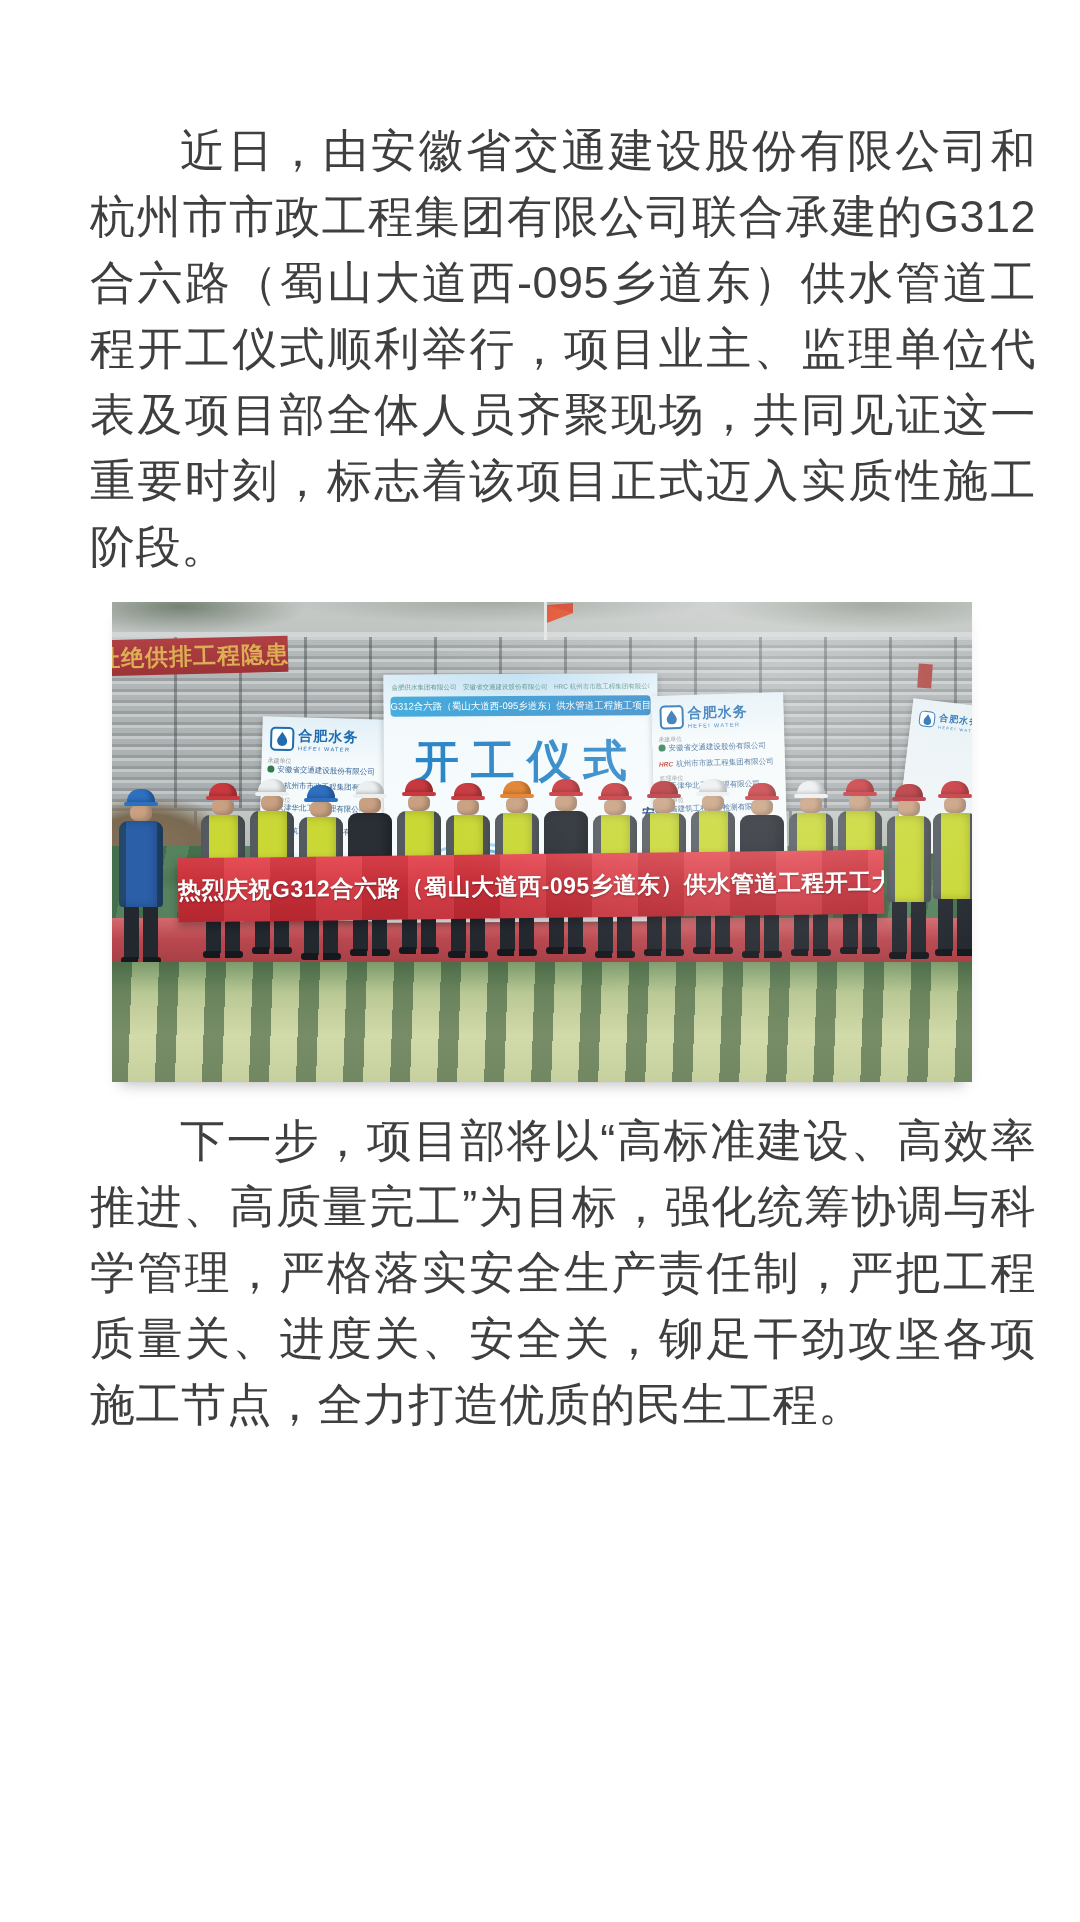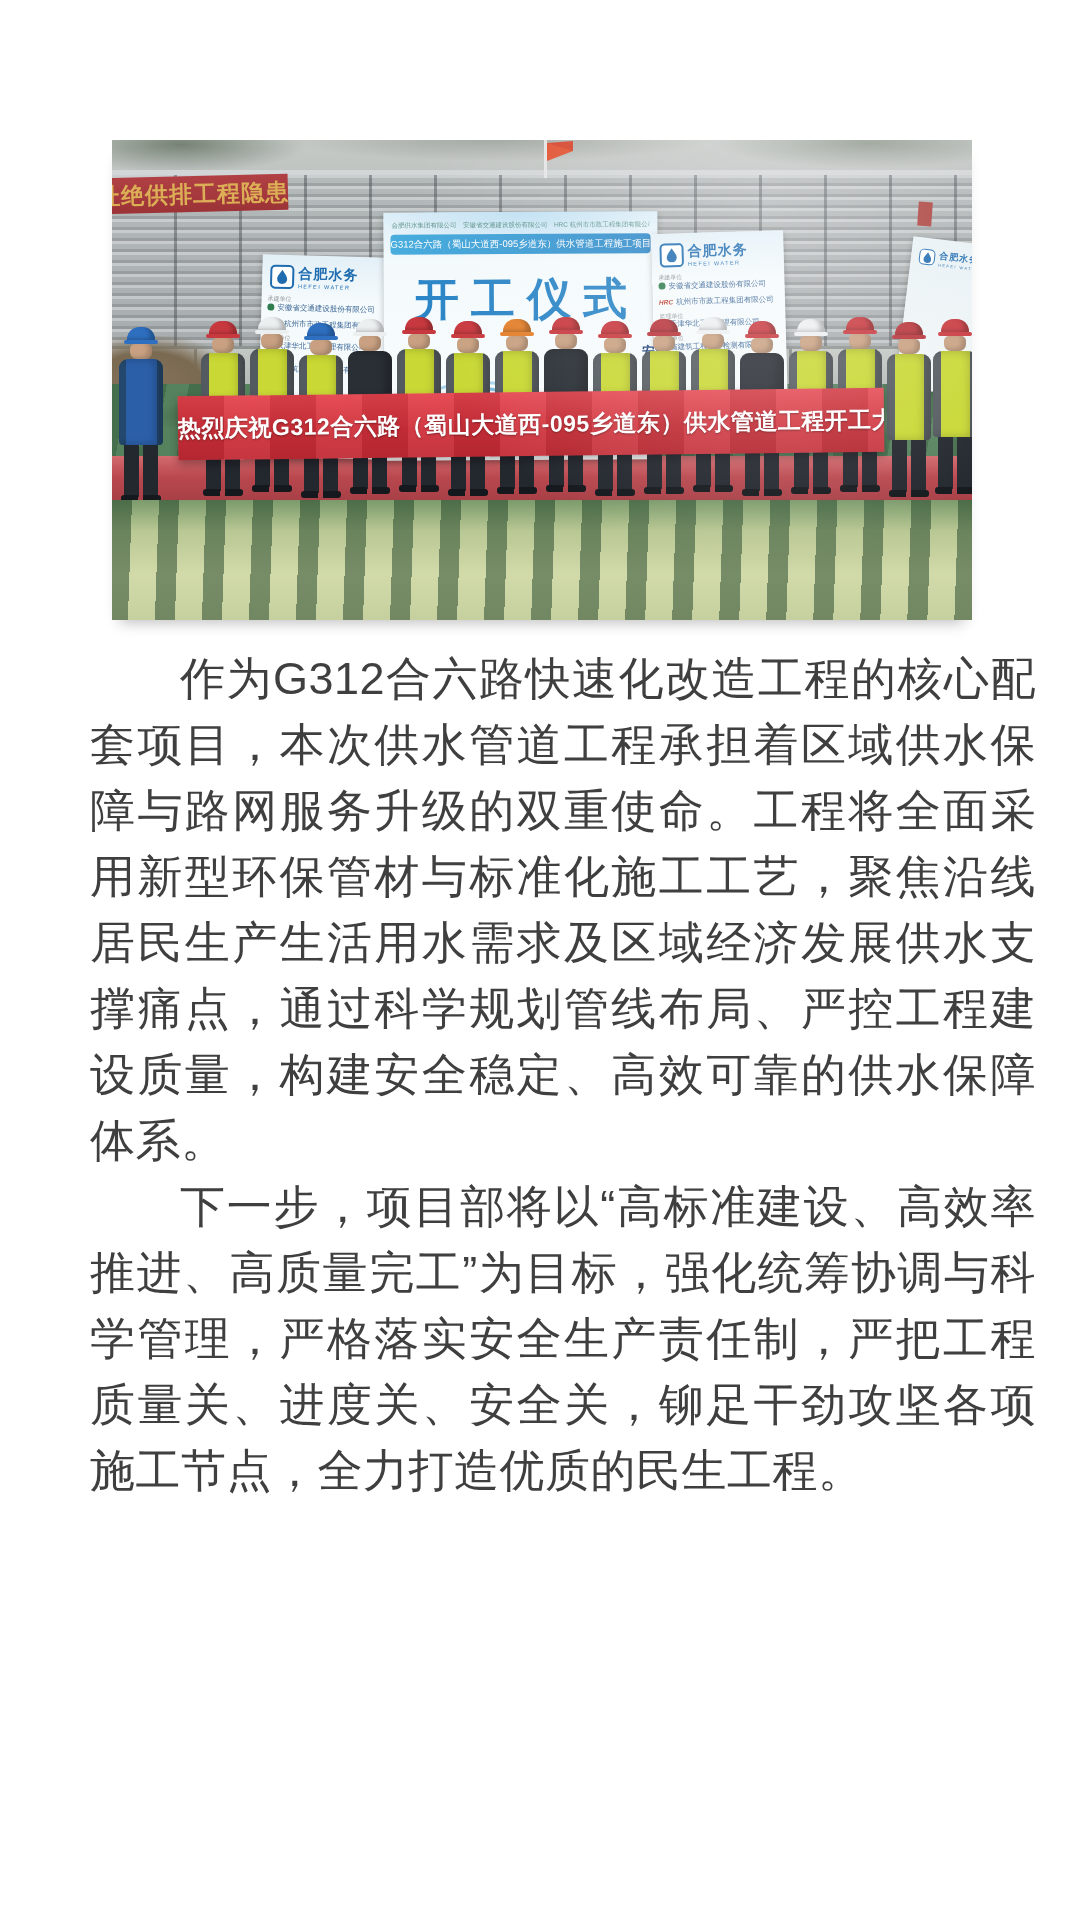--- a/index.html
+++ b/index.html
@@ -120,20 +120,21 @@
     display:flex;align-items:center;justify-content:center;
     box-shadow:0 4px 8px rgba(0,0,0,.3);}
   .front-banner span{font-size:23px;font-weight:bold;color:#ffffff;letter-spacing:.5px;
     white-space:nowrap;overflow:hidden;text-shadow:0 1px 2px rgba(0,0,0,.35);}
   .ripples{left:38px;top:148px;}
 </style>
 </head>
 <body>
 
 <article>
+  <p class="body-text">近日，由安徽省交通建设股份有限公司和杭州市市政工程集团有限公司联合承建的G312合六路（蜀山大道西-095乡道东）供水管道工程开工仪式顺利举行，项目业主、监理单位代表及项目部全体人员齐聚现场，共同见证这一重要时刻，标志着该项目正式迈入实质性施工阶段。</p>
 
   <figure class="photo">
     <div class="abs sky"></div>
     <div class="abs wall"></div>
     <div class="abs flag-pole"></div>
     <div class="abs flag"></div>
     <div class="abs red-tag"></div>
     <div class="abs wall-banner">
       <span>杜绝供排工程隐患</span>
     </div>
@@ -400,15 +401,14 @@
       </div>
 
     <div class="abs front-banner">
       <span>热烈庆祝G312合六路（蜀山大道西-095乡道东）供水管道工程开工大吉</span>
     </div>
 
     <div class="abs foreground"></div>
     <div class="abs haze"></div>
   </figure>
 
-  <p class="body-text">作为G312合六路快速化改造工程的核心配套项目，本次供水管道工程承担着区域供水保障与路网服务升级的双重使命。工程将全面采用新型环保管材与标准化施工工艺，聚焦沿线居民生产生活用水需求及区域经济发展供水支撑痛点，通过科学规划管线布局、严控工程建设质量，构建安全稳定、高效可靠的供水保障体系。</p>
   <p class="body-text">下一步，项目部将以“高标准建设、高效率推进、高质量完工”为目标，强化统筹协调与科学管理，严格落实安全生产责任制，严把工程质量关、进度关、安全关，铆足干劲攻坚各项施工节点，全力打造优质的民生工程。</p>
 </article>
 
 </body></html>

